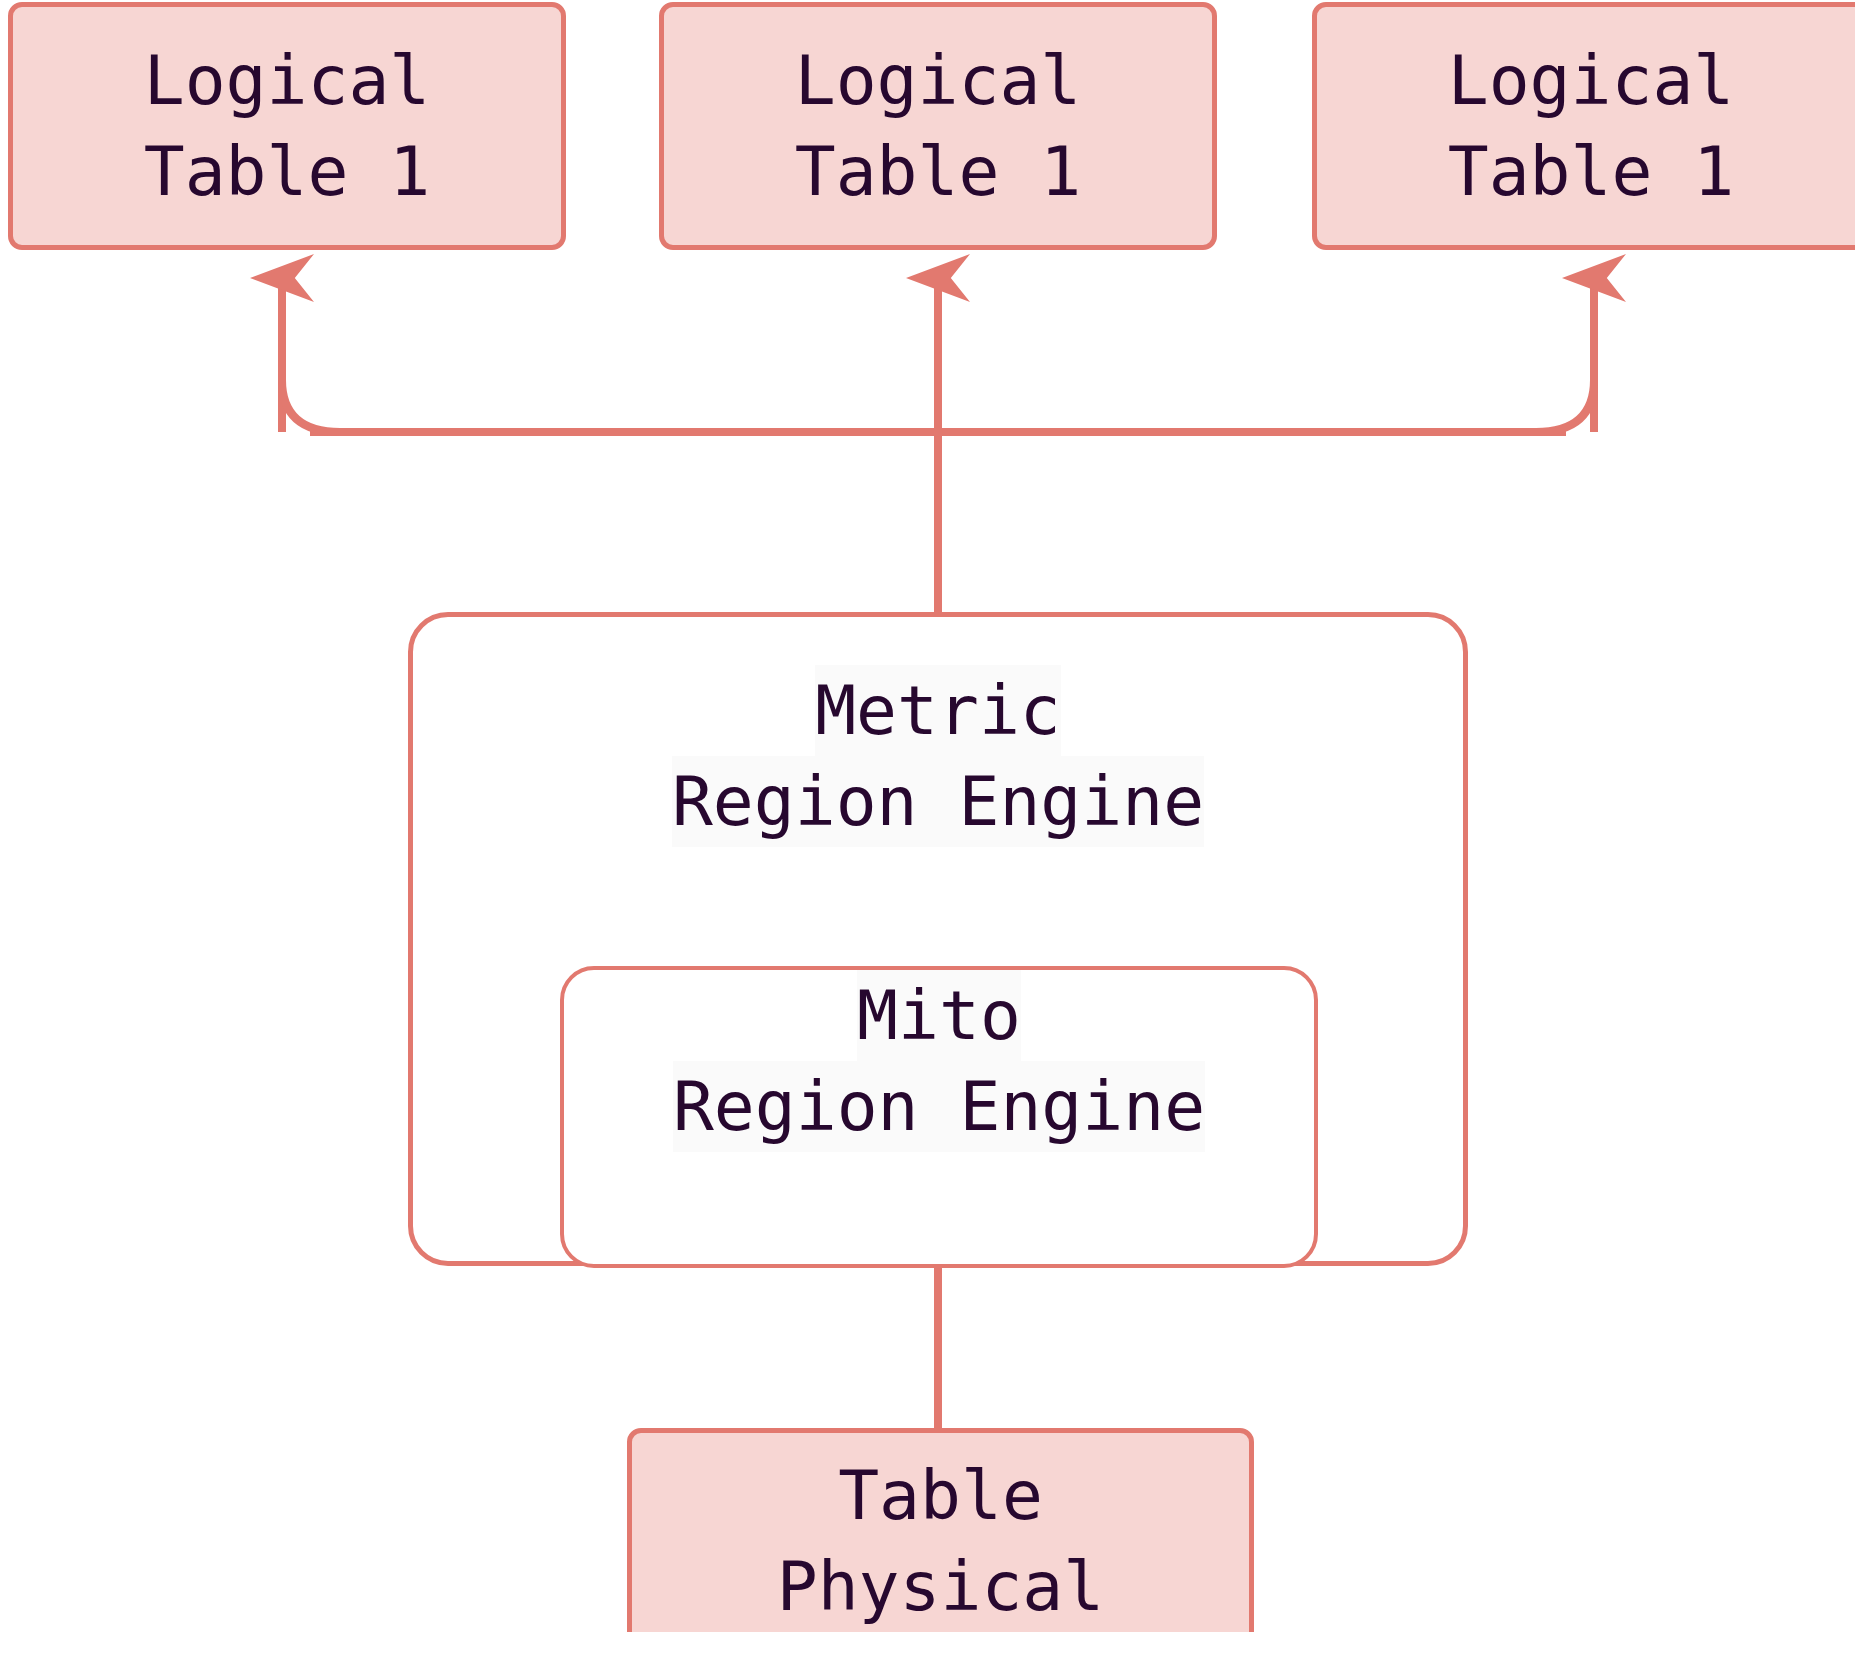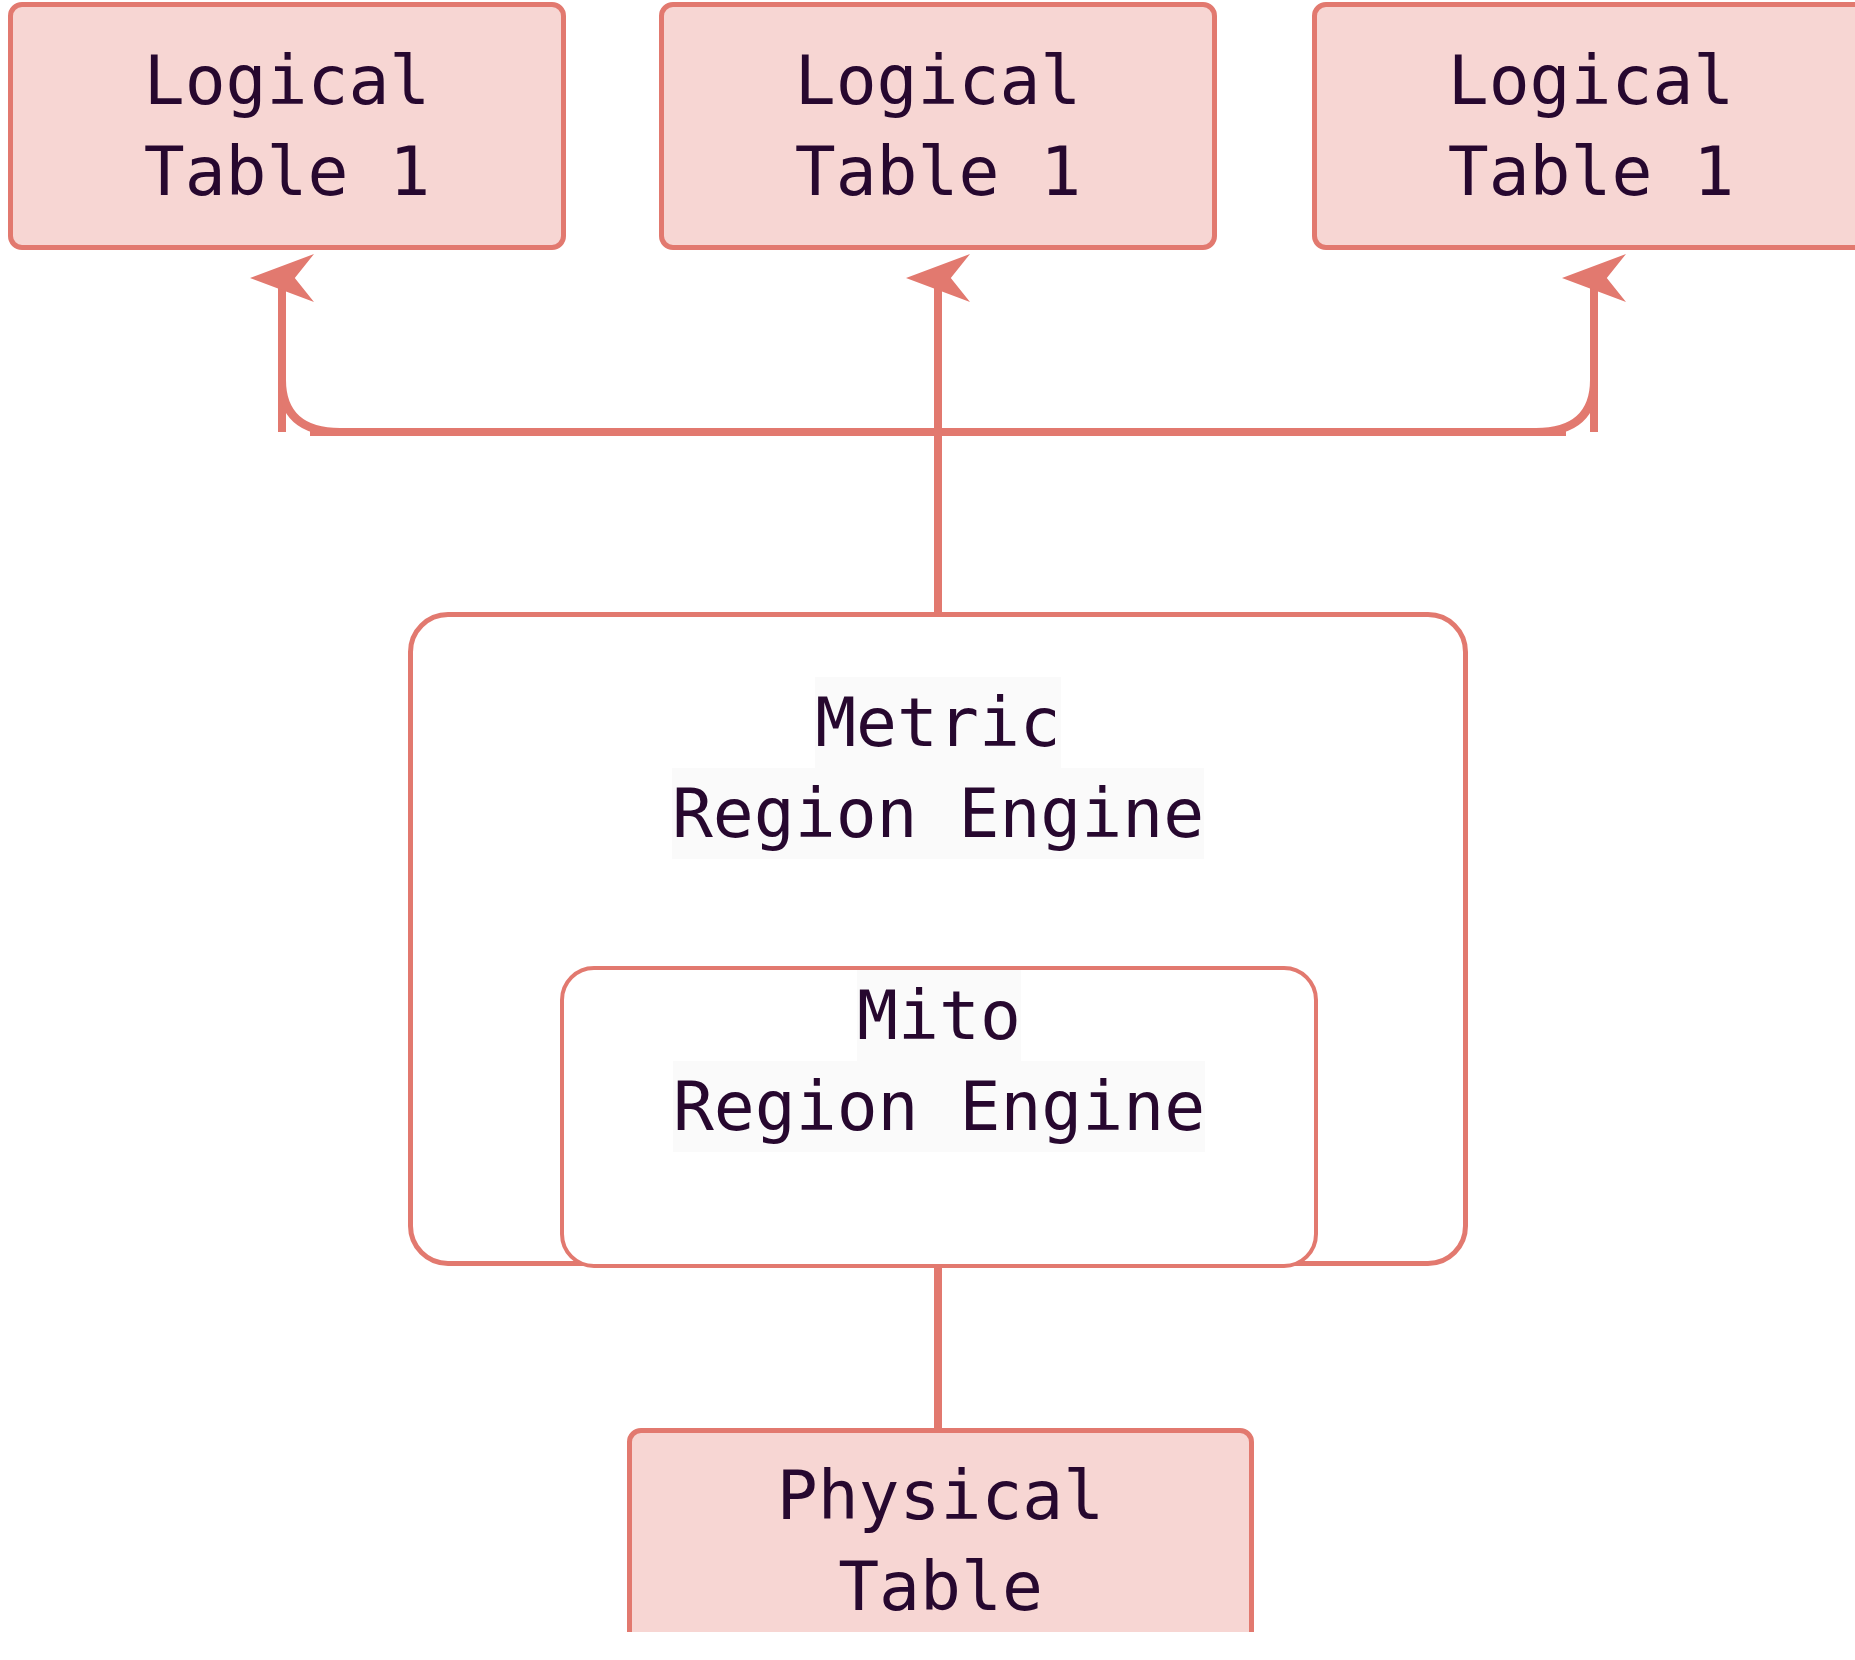--- a/index.html
+++ b/index.html
@@ -58,21 +58,21 @@
   }
   .physical-box .node-label {
     font-size: 68px;
   }
   
   .metric-box {
     background: #ffffff;
     border: 5px solid #e2796f;
     border-radius: 40px;
     justify-content: flex-start;
-    padding-top: 60px;
+    padding-top: 48px;
   }
   .metric-box > .node-label {
     font-size: 68px;
     background: #fafafa;
   }
   
   .mito-box {
     position: absolute;
     box-sizing: border-box;
     background: #ffffff;
@@ -134,17 +134,17 @@
     <div class="node-label">Metric</div>
     <div class="node-label">Region Engine</div>
   </div>
 
   <div class="mito-box" style="left:560px; top:966px; width:758px; height:302px;">
     <div class="node-label">Mito</div>
     <div class="node-label">Region Engine</div>
   </div>
 
   <div class="node physical-box" style="left:627px; top:1428px; width:627px; height:226px;">
+    <div class="node-label">Table</div>
     <div class="node-label">Physical</div>
-    <div class="node-label">Table</div>
   </div>
 
 </div>
 
 </body></html>

